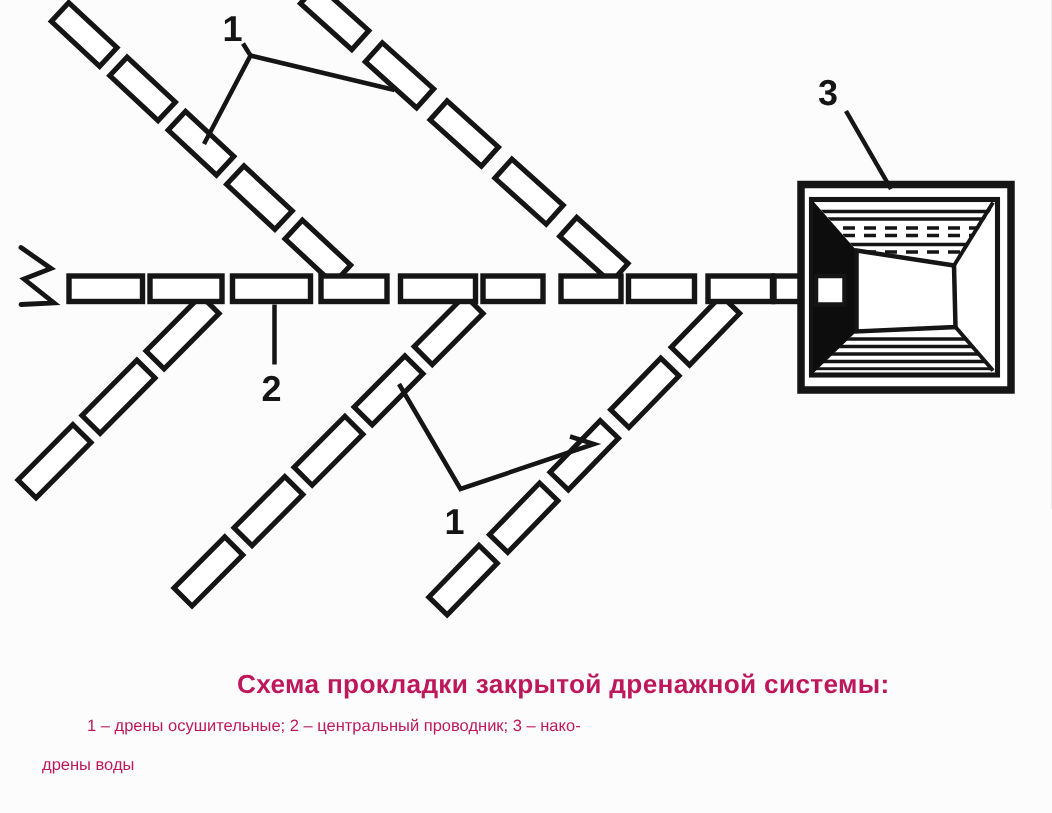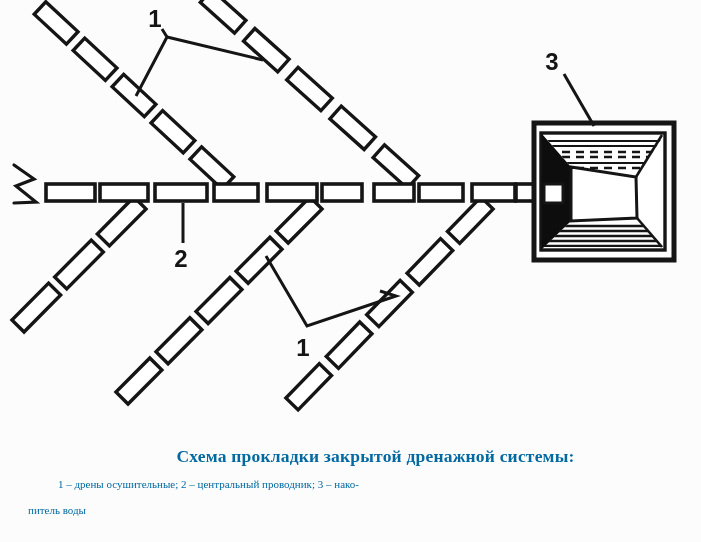--- a/index.html
+++ b/index.html
@@ -7,21 +7,21 @@
     width: 701px; height: 542px;
     background: #fcfcfc;
     position: relative;
     font-family: "Liberation Sans", sans-serif;
     overflow: hidden;
     margin: 0 auto;
   }
   .diagram-wrap { position: absolute; left: 0; top: 0; width: 701px; height: 432px; }
   svg { display: block; }
   svg text { font-family: "Liberation Sans", sans-serif; }
-  .caption { position: absolute; left: 0; top: 436px; width: 701px; color: #0369a1; font-family: Liberation Serif, serif; }
+  .caption { position: absolute; left: 0; top: 436px; width: 701px; color: #be185d; }
   .cap-title {
     margin: 10px 40px 0 60px;
     padding-left: 30px;
     text-align: center;
     font-weight: bold;
     font-size: 17.5px;
     letter-spacing: 0.2px;
   }
   .cap-body {
     margin: 4px 30px 0 28px;
@@ -131,16 +131,16 @@
         <g>
           <polyline points="564,74 594,126" fill="none" stroke="#151515" stroke-width="3" stroke-linejoin="miter"></polyline>
           <text x="552" y="70" fill="#151515" font-size="24" font-weight="bold" text-anchor="middle">3</text>
         </g>
       </svg>
   </div>
   <div class="caption">
     <div class="cap-title">Схема прокладки закрытой дренажной системы:</div>
     <div class="cap-body">
       <div class="cap-line-1">1 – дрены осушительные; 2 – центральный проводник; 3 – нако-</div>
-      <div class="cap-line-2">питель воды</div>
+      <div class="cap-line-2">дрены воды</div>
     </div>
   </div>
 </div>
 
 </body></html>

